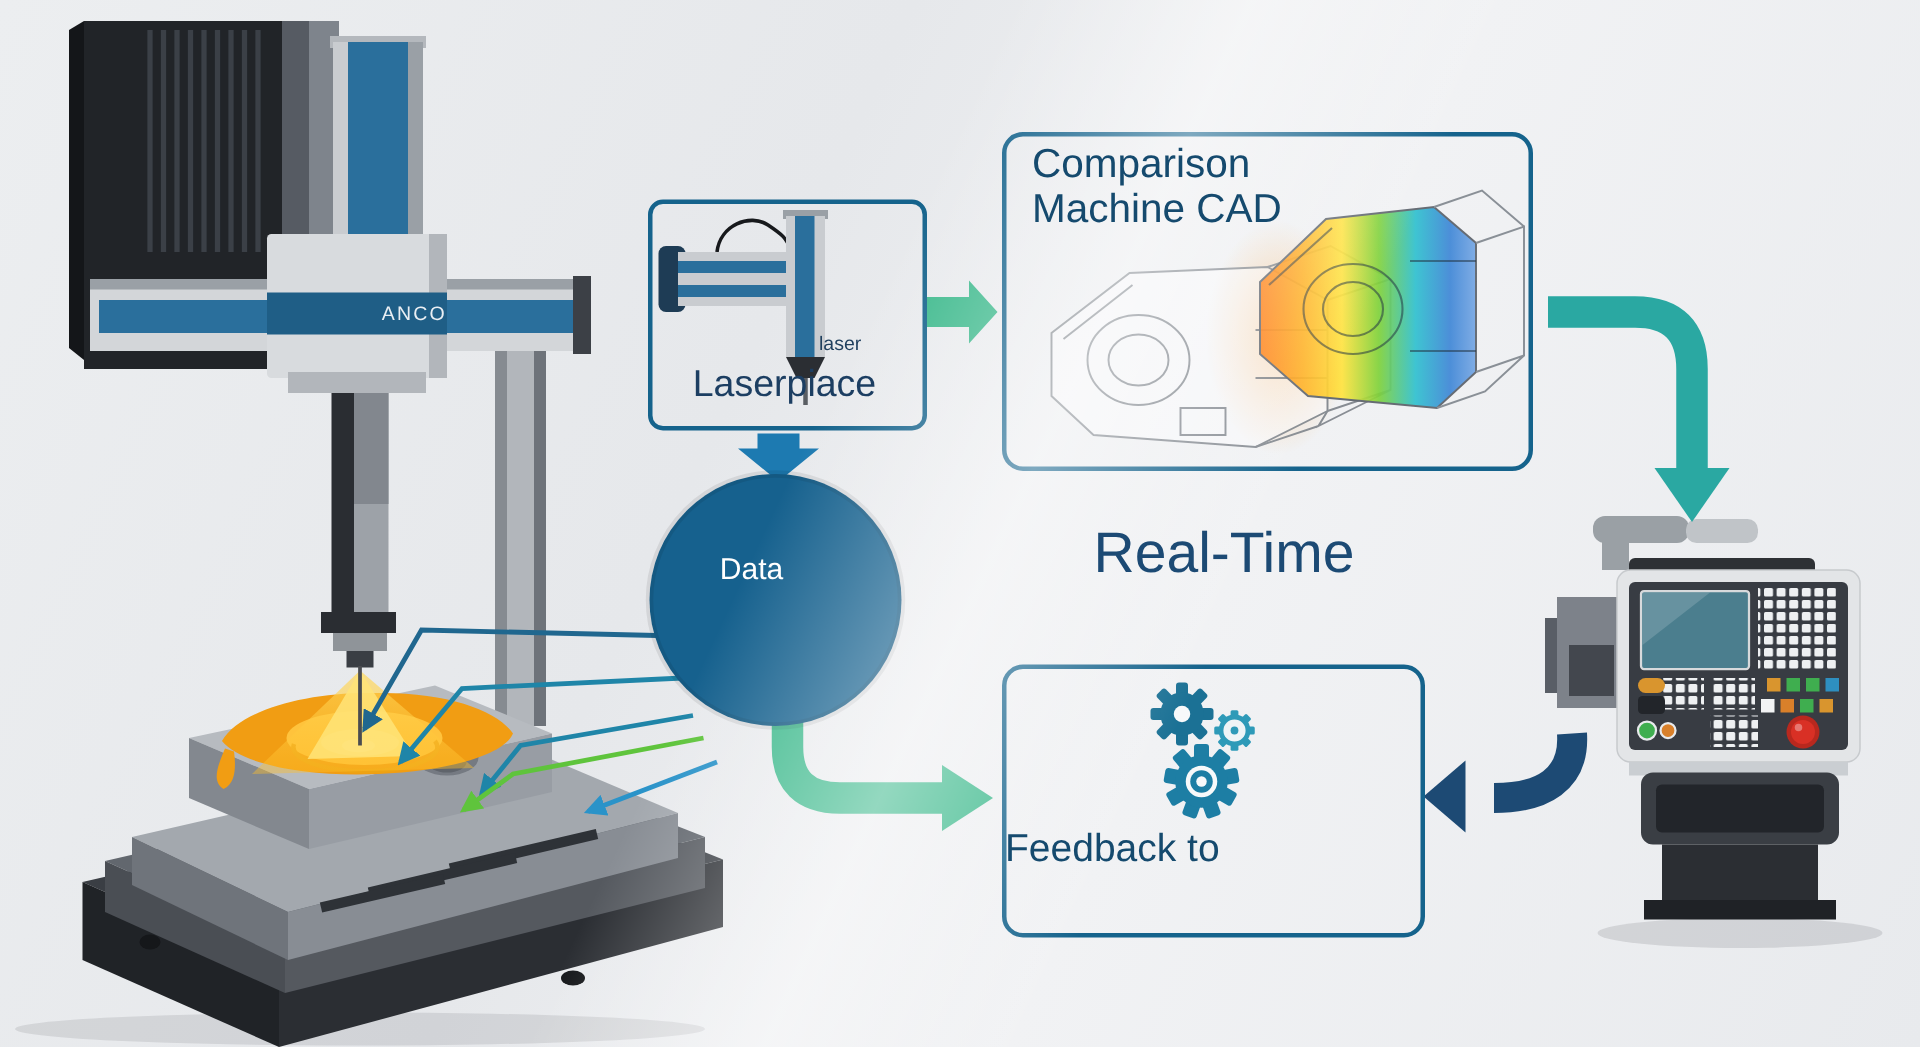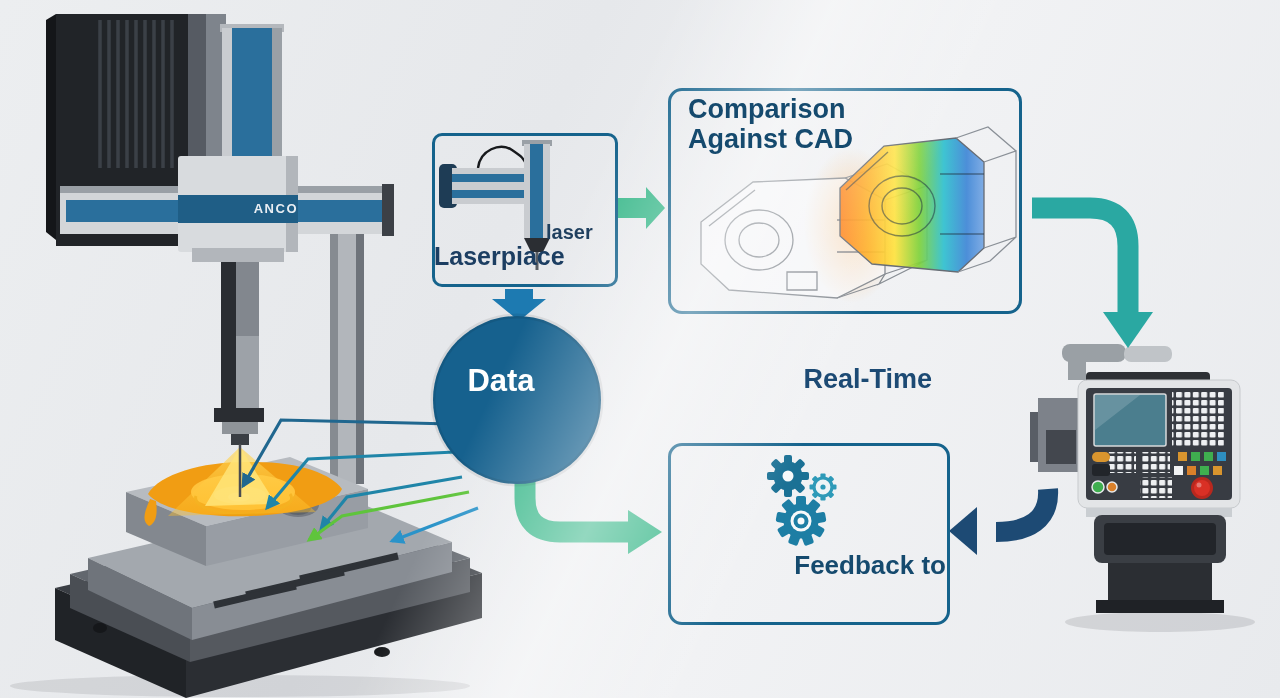--- a/index.html
+++ b/index.html
@@ -10,29 +10,29 @@
   }
   .stage::after{
     content:"";position:absolute;inset:0;pointer-events:none;
     background:linear-gradient(115deg,transparent 42%,rgba(255,255,255,0.45) 52%,transparent 63%);
   }
   svg.layer{position:absolute;left:0;top:0;}
   .box{position:absolute;border:3px solid #15638c;border-radius:14px;background:transparent;}
   #laser-box{left:432px;top:133px;width:180px;height:148px;border-radius:10px;}
   #comparison-box{left:668px;top:88px;width:348px;height:220px;}
   #feedback-box{left:668px;top:443px;width:276px;height:176px;}
-  .label{position:absolute;font-weight:700;z-index:5;}
+  .label{position:absolute;font-weight:400;z-index:5;}
   .brand{left:180px;top:197px;width:118px;height:24px;line-height:24px;text-align:right;
     font-size:13px;letter-spacing:1.5px;color:#e9eef3;}
-  .beam-label{left:546px;top:221px;font-size:20px;color:#1f3f5e;}
-  .laserbox-title{left:434px;top:242px;width:178px;font-size:25px;color:#1c3e62;}
+  .beam-label{left:546px;top:221px;font-size:13px;color:#1f3f5e;}
+  .laserbox-title{left:434px;top:242px;width:178px;text-align:center;font-size:25px;color:#1c3e62;}
   .comparison-title{left:688px;top:94px;font-size:27px;line-height:30px;color:#154a6e;}
-  .datacapture-label{left:433px;top:364px;width:136px;text-align:center;font-size:31px;line-height:33px;color:#ffffff;}
-  .realtime-label{left:700px;top:362px;width:232px;text-align:right;font-size:27px;line-height:34px;color:#1c4a74;}
-  .feedback-label{left:670px;top:550px;width:276px;text-align:right;font-size:26px;line-height:30px;color:#154a6e;}
+  .datacapture-label{left:433px;top:364px;width:136px;text-align:center;font-size:20px;line-height:33px;color:#ffffff;}
+  .realtime-label{left:700px;top:352px;width:232px;text-align:center;font-size:38px;line-height:34px;color:#1c4a74;}
+  .feedback-label{left:670px;top:550px;width:276px;text-align:left;font-size:26px;line-height:30px;color:#154a6e;}
   .label span{display:block;}
 </style>
 </head>
 <body>
 
 <div class="stage">
 
 <svg class="layer" width="1280" height="698" viewBox="0 0 1280 698">
   <defs>
     <linearGradient id="coneGrad" x1="0" y1="0" x2="0" y2="1">
@@ -311,21 +311,21 @@
 <div class="box" id="laser-box"></div>
 <div class="box" id="comparison-box"></div>
 <div class="box" id="feedback-box"></div>
 
 <div class="label brand">ANCO</div>
 <div class="label beam-label">laser</div>
 <div class="label laserbox-title">Laserpiace</div>
 
 <div class="label comparison-title">
   <span>Comparison</span>
-  <span>Against CAD</span>
+  <span>Machine CAD</span>
 </div>
 
 <div class="label datacapture-label">
   <span>Data</span>
 </div>
 
 <div class="label realtime-label">
   <span>Real-Time</span>
 </div>
 

